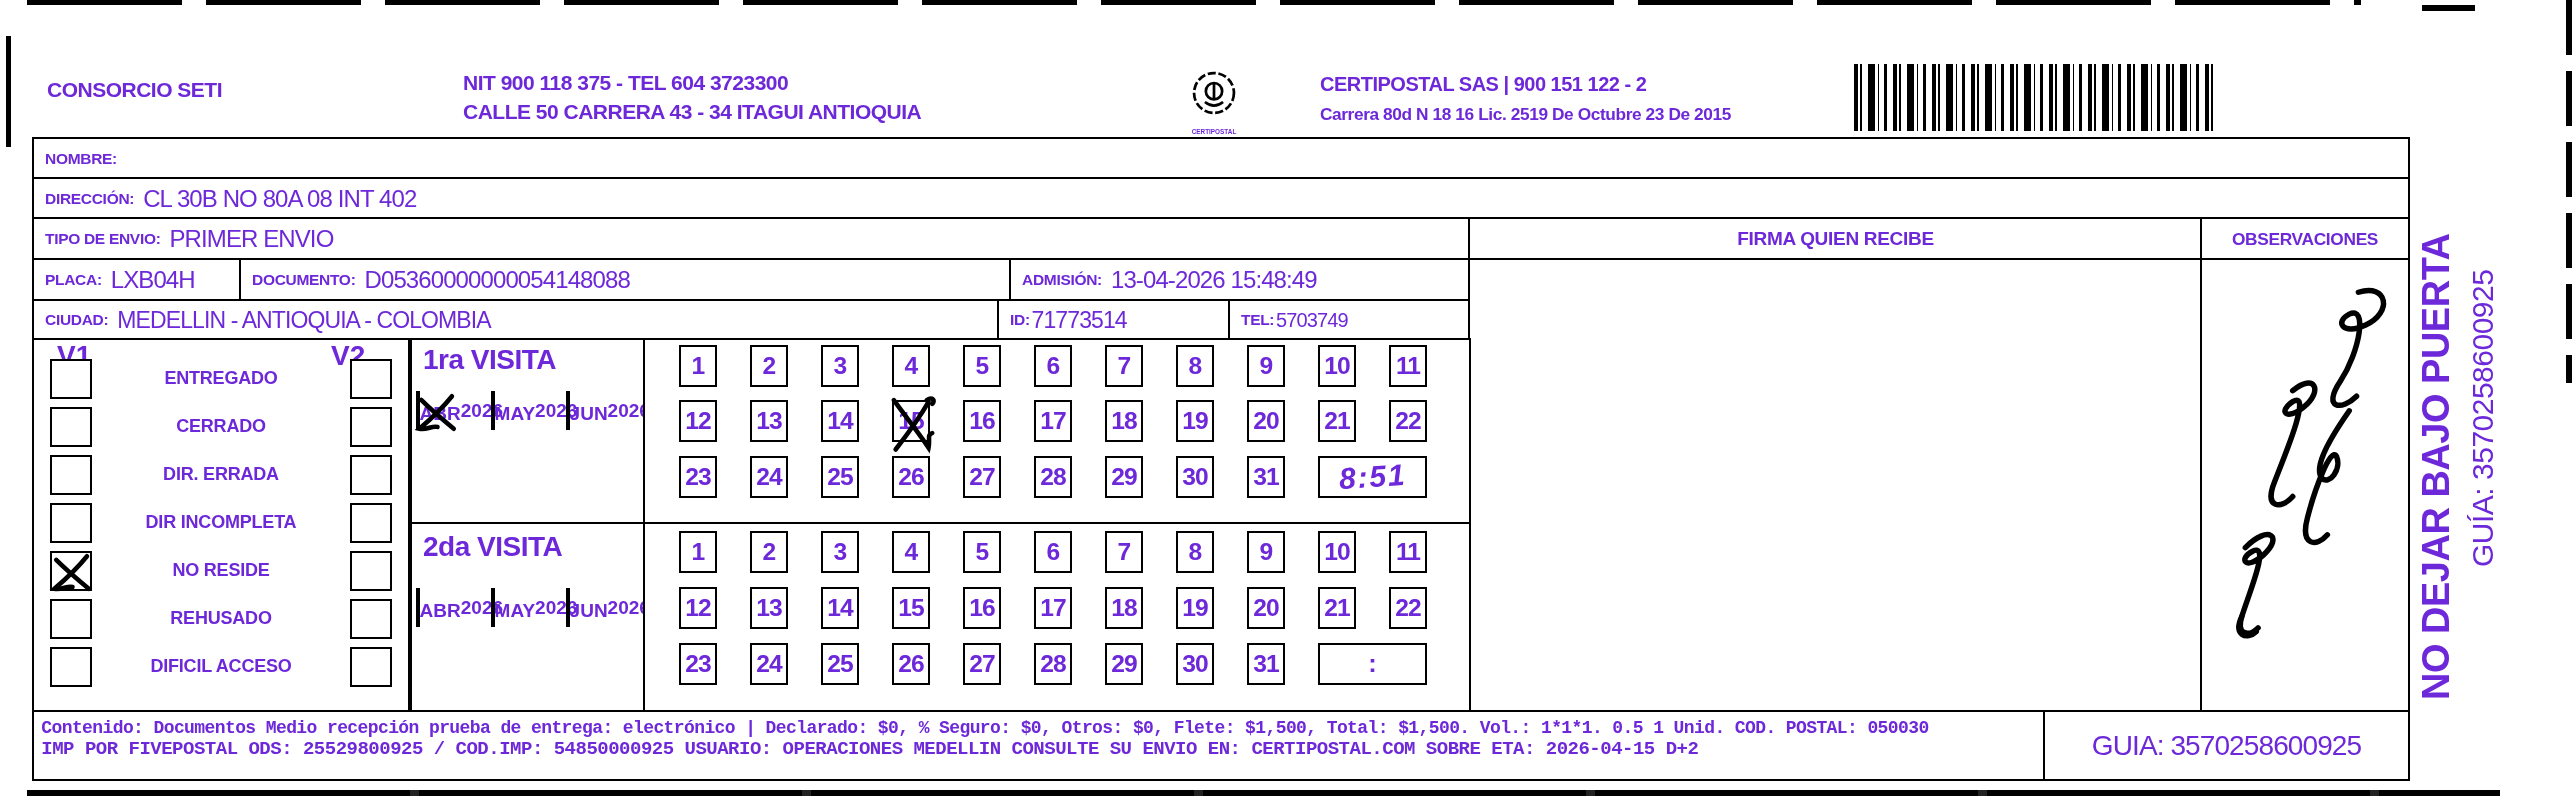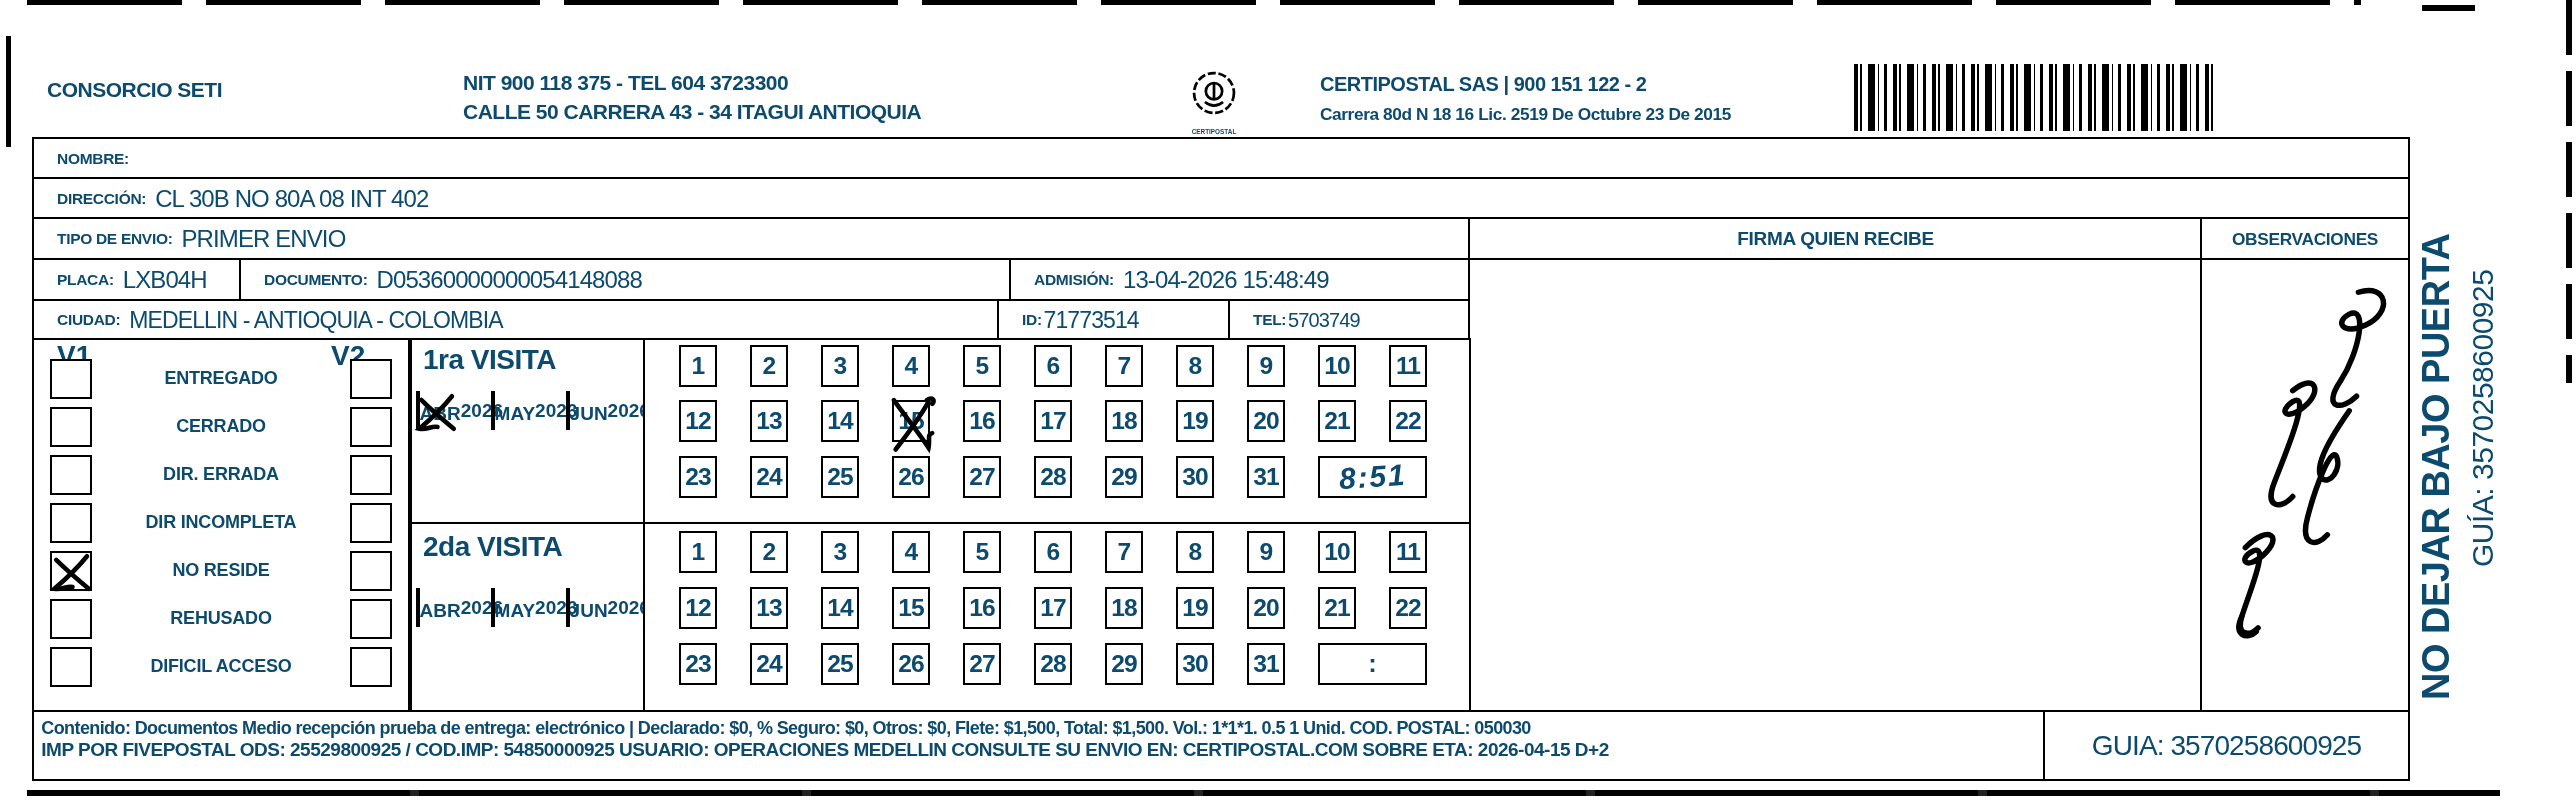--- a/index.html
+++ b/index.html
@@ -1,22 +1,22 @@
 <!DOCTYPE html>
 <html style="font-size:14.6px"><head>
 <meta charset="utf-8">
 <style>
   html,body{margin:0;padding:0;background:#e8e8e8;}
-  .doc{position:relative;width:2576px;height:804px;background:#fff;color:#0c4a6e;
+  .doc{position:relative;width:2576px;height:804px;background:#fff;color:#6d28d9;
        font-family:"Liberation Sans",sans-serif;overflow:hidden;}
   .abs{position:absolute;}
   .cell{position:absolute;border:2.7px solid #000;box-sizing:border-box;background:#fff;}
   .lbl{font-weight:700;font-size:15.5px;letter-spacing:-0.3px;}
   .val{font-size:24px;letter-spacing:-0.9px;white-space:nowrap;}
-  .rowline{display:flex;align-items:center;gap:9px;padding-left:23px;height:100%;}
+  .rowline{display:flex;align-items:center;gap:9px;padding-left:11px;height:100%;}
   
   .art-top{left:27px;top:0;width:2334px;height:4.6px;
     background:repeating-linear-gradient(90deg,#000 0 155px,transparent 155px 179px);}
   .art-top2{left:2422px;top:4.6px;width:53px;height:6.4px;background:#000;}
   .art-right{left:2566px;top:0;width:5.5px;height:383px;
     background:repeating-linear-gradient(180deg,#000 0 55px,transparent 55px 71px);}
   .art-left{left:5.5px;top:36px;width:5.5px;height:111px;background:#000;}
   .art-bottom{left:27px;top:790px;width:2473px;height:6.4px;
     background:repeating-linear-gradient(90deg,#000 0 383px,#222 383px 392px);}
   
@@ -72,21 +72,21 @@
     display:flex;align-items:center;justify-content:center;font-size:24.6px;font-weight:700;
     letter-spacing:-0.9px;position:relative;background:#fff;flex:none;}
   .timebox{width:109px;height:42px;border:2.7px solid #000;box-sizing:border-box;display:flex;
     align-items:center;justify-content:center;position:relative;background:#fff;flex:none;}
   .timetext{font-size:30px;font-weight:700;font-style:italic;transform:rotate(-4deg);letter-spacing:1.8px;}
   .timecolon{font-size:25.5px;font-weight:700;}
   .scribble{position:absolute;left:-12.8px;top:-11px;width:64px;height:64px;pointer-events:none;}
   .xmark{position:absolute;left:-3.6px;top:-3.6px;width:47px;height:47px;pointer-events:none;}
   
   .c-footleft{left:32px;top:710px;width:2013px;height:71px;}
-  .footlines{padding:5.5px 3.6px 0 7.3px;}
+  .footlines{padding:5.5px 3.6px 0 7.3px;font-family:Liberation Mono, monospace;}
   .fl1{font-size:18px;font-weight:700;letter-spacing:-0.6px;white-space:nowrap;}
   .fl2{font-size:19px;font-weight:700;letter-spacing:-0.5px;white-space:nowrap;}
   .c-footguia{left:2043px;top:710px;width:367px;height:71px;display:flex;align-items:center;
     justify-content:center;}
   .footguia-t{font-size:28px;letter-spacing:-0.9px;}
   
   .rot{position:absolute;transform:rotate(-90deg);transform-origin:top left;white-space:nowrap;}
   .no-dejar{left:2415px;top:700px;width:547px;font-size:38px;font-weight:700;letter-spacing:-0.5px;}
   .guia-vert{left:2466px;top:567px;width:365px;font-size:30px;letter-spacing:-0.5px;}
   .obs-hand{position:absolute;left:2205px;top:274px;}

